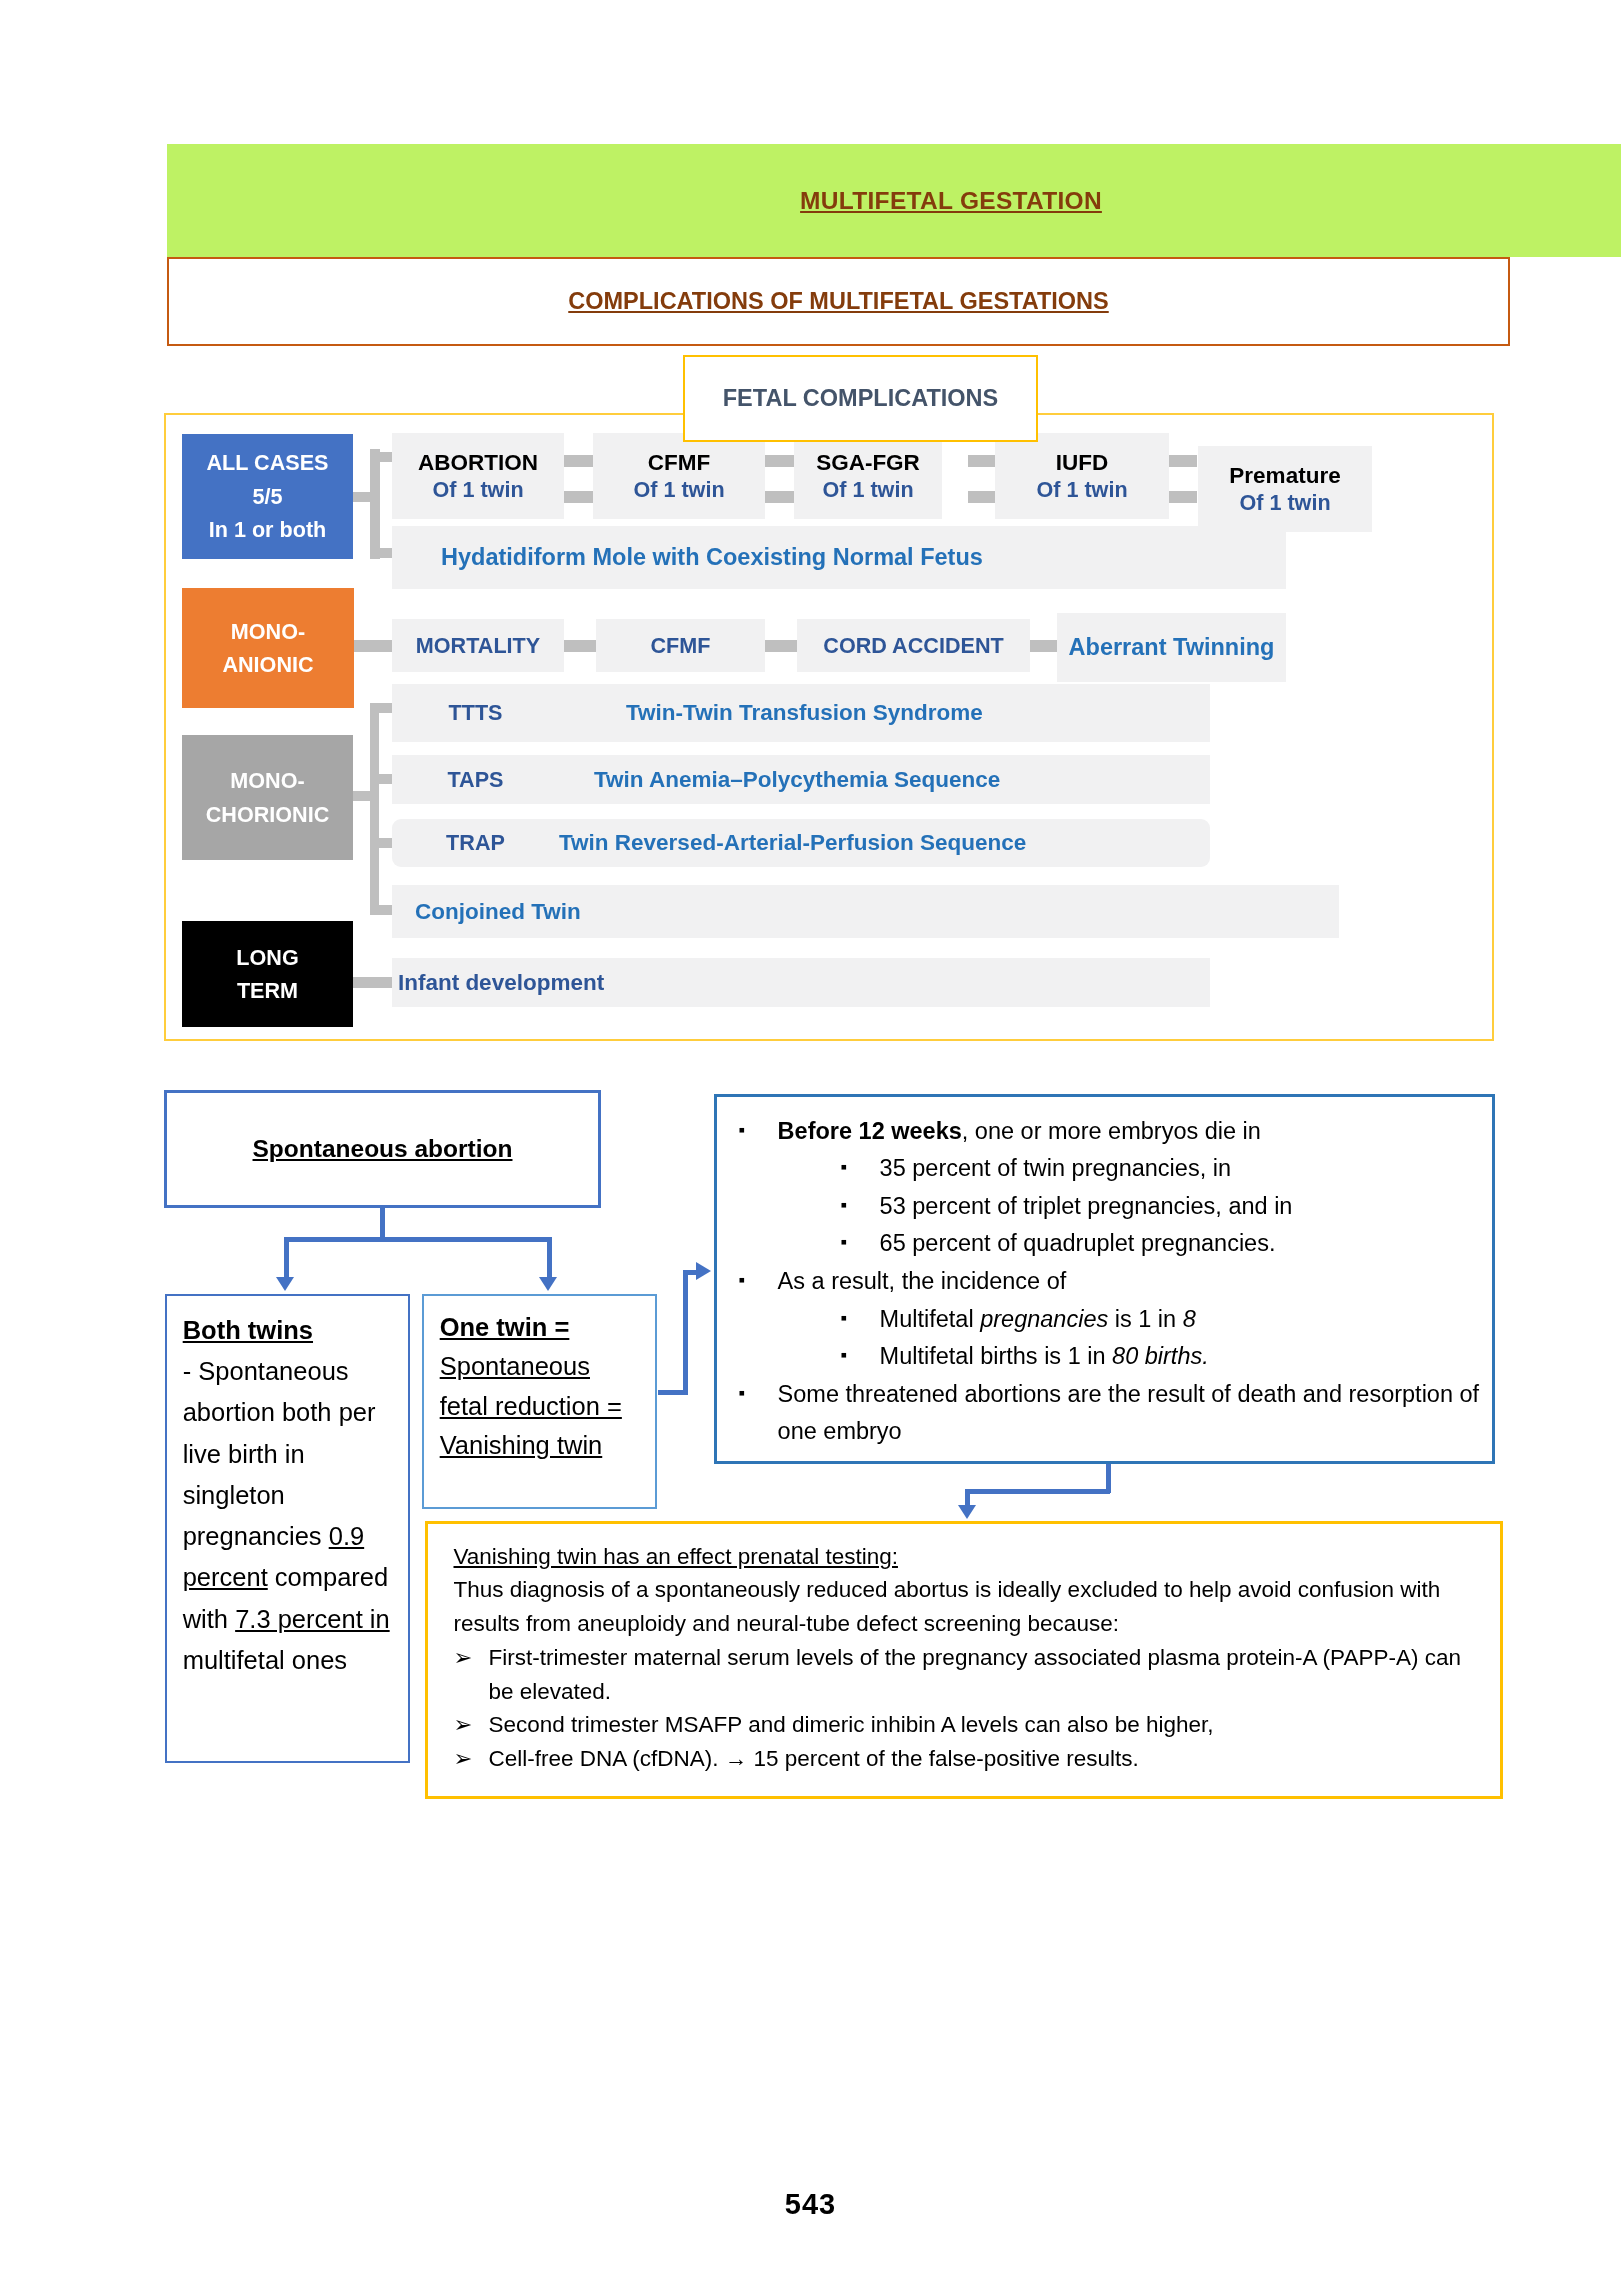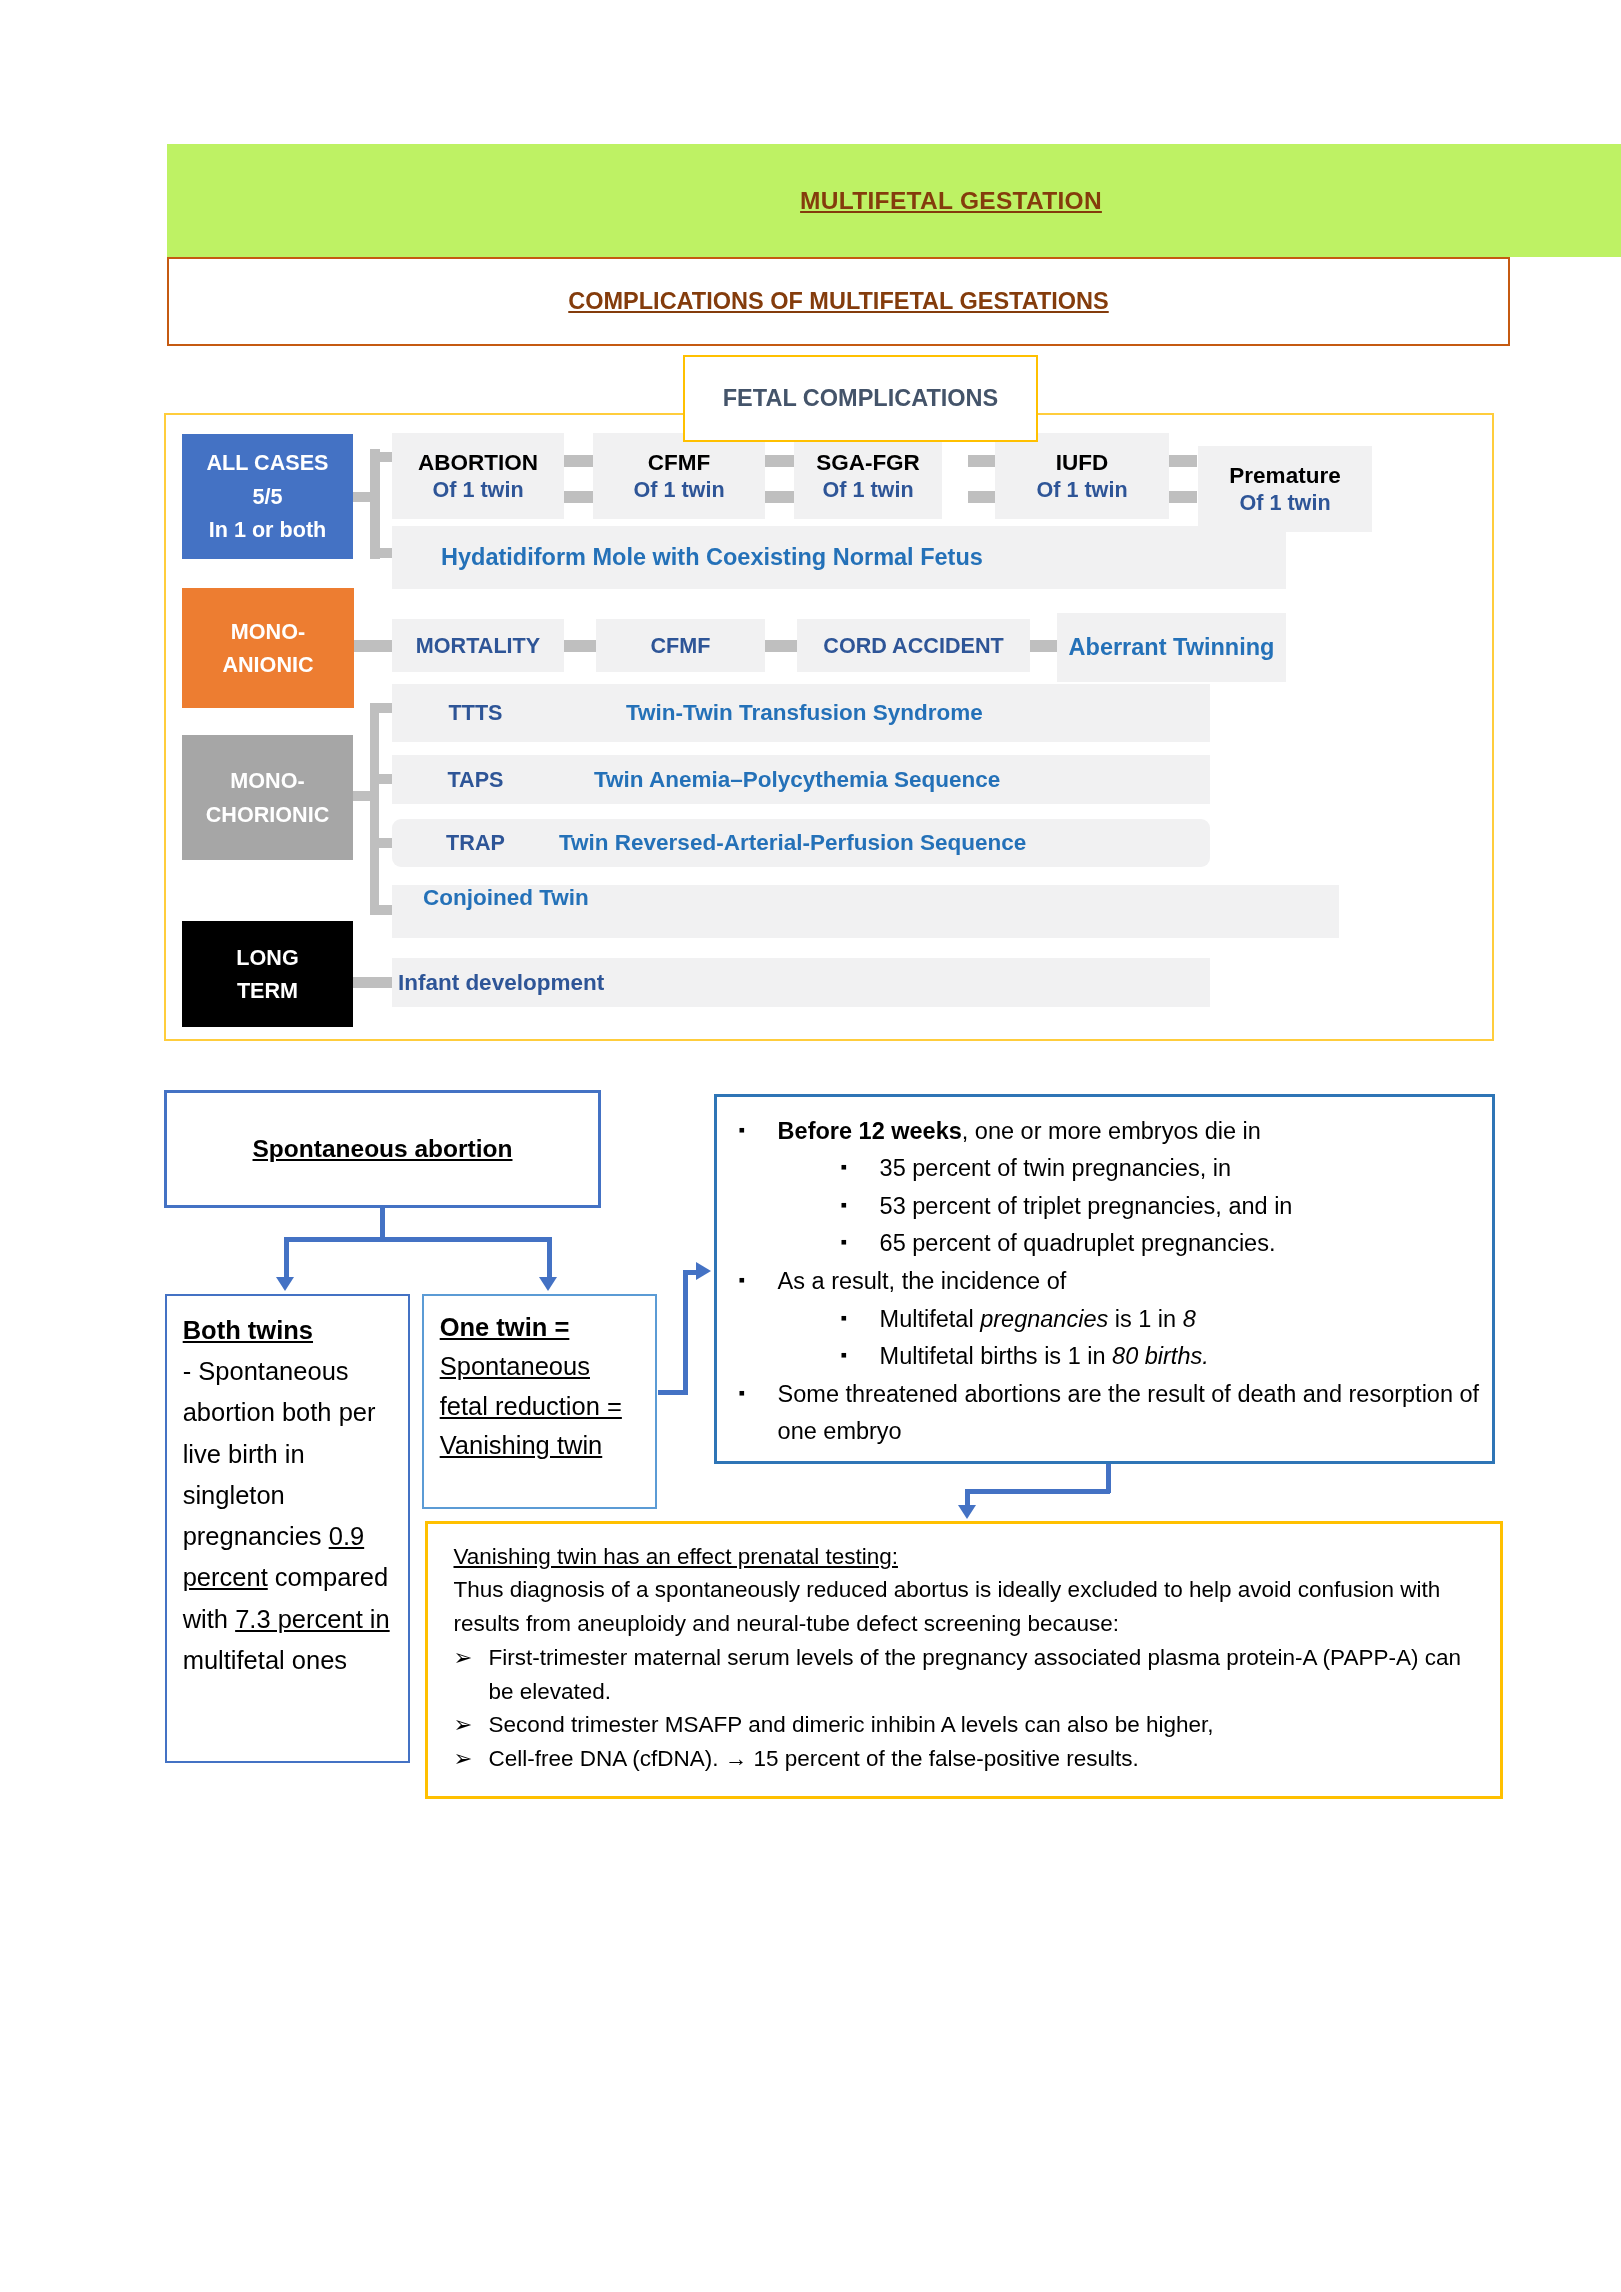--- a/index.html
+++ b/index.html
@@ -54,21 +54,21 @@
           font-size:23.5px; font-weight:bold; color:#2471B8; }
 
   .synrow { left:392px; width:818px; display:flex; align-items:center; }
   .syn-abbr { width:167px; text-align:center; font-size:21.6px; font-weight:bold; color:#2E5597; flex:none; }
   .syn-name { font-size:22.5px; font-weight:bold; color:#2471B8; }
   .s-ttts { top:684px; height:58px; }
   .s-taps { top:755px; height:49px; }
   .s-trap { top:819px; height:48px;border-radius:9px; }
   .s-ttts .syn-name { margin-left:67px; }
   .s-taps .syn-name { margin-left:35px; }
-  .conj { left:392px; top:885px; width:947px; height:53px; display:flex; padding-left:31px;
+  .conj { left:392px; top:885px; width:947px; height:53px; display:flex; align-items:center; padding-left:23px;
           font-size:22.5px; font-weight:bold; color:#2471B8; }
   .infant { left:392px; top:958px; width:818px; height:49px; display:flex; align-items:center; padding-left:5.9px;
           font-size:22.5px; font-weight:bold; color:#2E5597; }
 
   
   .gline { background:#BFBFBF; z-index:1; }
 
   
   .spont { left:164px; top:1090px; width:437px; height:118px; border:3.9px solid #4472C4; background:#fff; }
   .spont-title { font-size:24.5px; font-weight:bold; text-decoration:underline; color:#000; }
@@ -296,15 +296,16 @@
     <div class="vitem">
       <span class="vm">➢</span>
       <span>Second trimester MSAFP and dimeric inhibin A levels can also be higher,</span>
     </div>
     <div class="vitem">
       <span class="vm">➢</span>
       <span>Cell-free DNA (cfDNA). → 15 percent of the false-positive results.</span>
     </div>
   </div>
 
+  <div class="abs pagenum">543</div>
 
 </div>
 
 
 </body></html>

